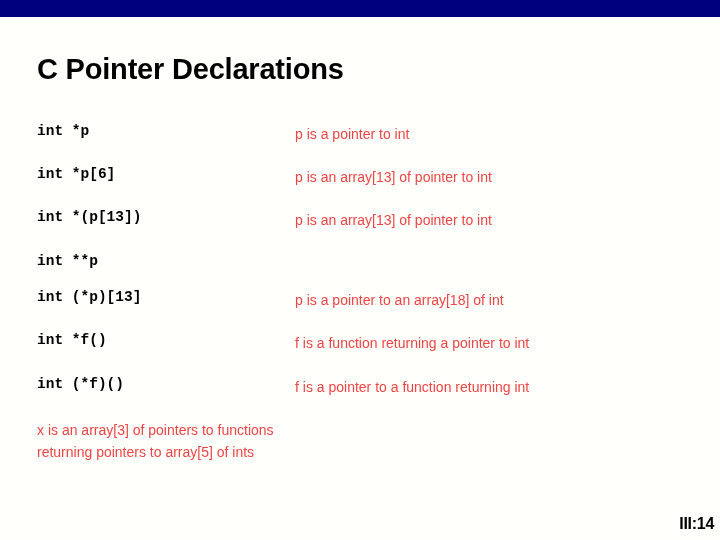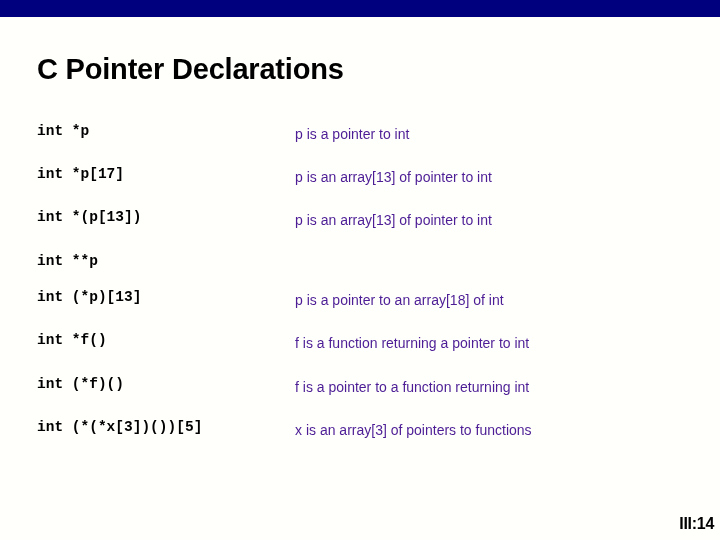--- a/index.html
+++ b/index.html
@@ -60,21 +60,21 @@
     font-size: 14.5px;
     font-weight: bold;
     color: #000000;
     line-height: 1.05;
     white-space: pre;
   }
   .decl-desc {
     flex: 1 1 auto;
     font-family: "Liberation Sans", sans-serif;
     font-size: 14px;
-    color: #4c1d95;
+    color: #ef4444;
     line-height: 1.55;
   }
   .decl-desc .line2 {
     display: block;
   }
   #slide-number {
     position: absolute;
     right: 6px;
     bottom: 7px;
     font-size: 16px;
@@ -96,21 +96,21 @@
   <div id="decl-table">
 
     <div class="decl-row">
       <div class="decl-code">int *p</div>
       <div class="decl-desc">
         <span>p is a pointer to int</span>
       </div>
     </div>
 
     <div class="decl-row">
-      <div class="decl-code">int *p[17]</div>
+      <div class="decl-code">int *p[6]</div>
       <div class="decl-desc">
         <span>p is an array[13] of pointer to int</span>
       </div>
     </div>
 
     <div class="decl-row">
       <div class="decl-code">int *(p[13])</div>
       <div class="decl-desc">
         <span>p is an array[13] of pointer to int</span>
       </div>
@@ -136,23 +136,23 @@
 
     <div class="decl-row">
       <div class="decl-code">int (*f)()</div>
       <div class="decl-desc">
         <span>f is a pointer to a function returning int</span>
       </div>
     </div>
 
 
     <div class="decl-row">
-      <div class="decl-code">int (*(*x[3])())[5]</div>
       <div class="decl-desc">
         <span>x is an array[3] of pointers  to functions</span>
+        <span class="line2">returning pointers to array[5] of ints</span>
       </div>
     </div>
 
   </div>
 
   <div id="slide-number">III:14</div>
 
 </div>
 
 </body></html>

